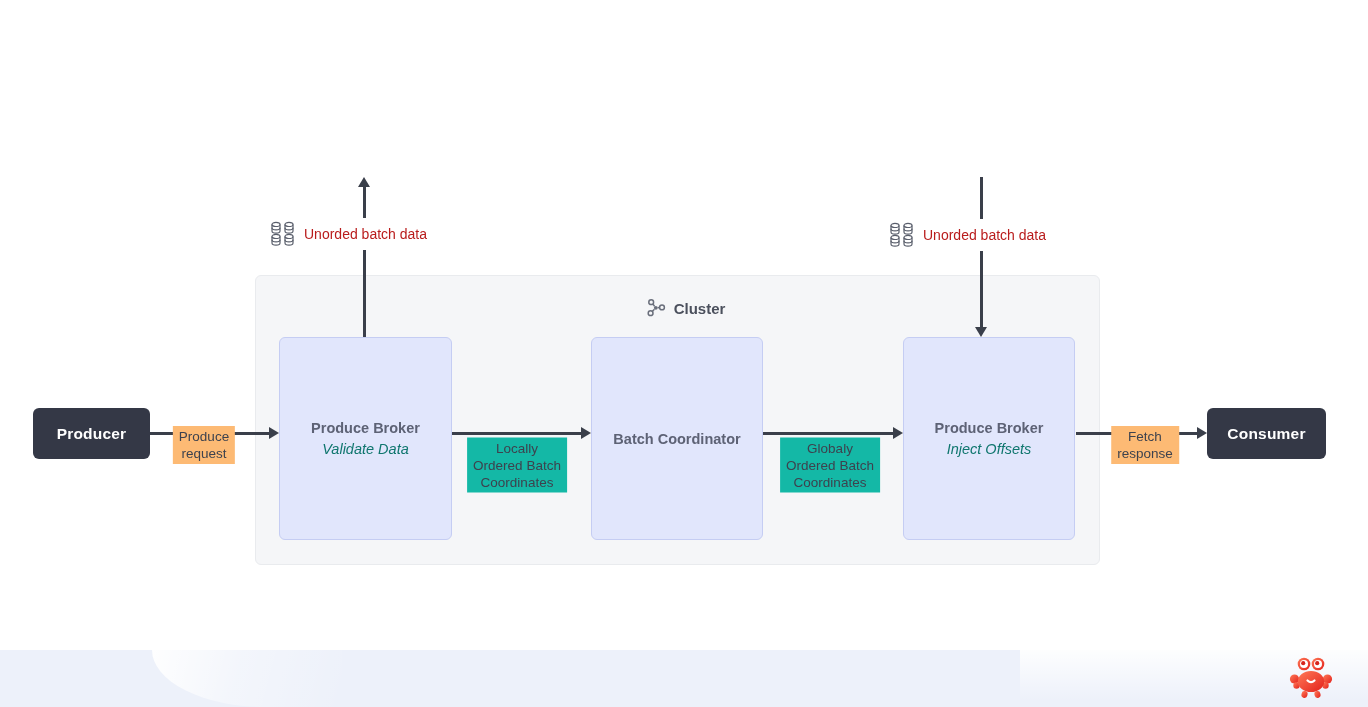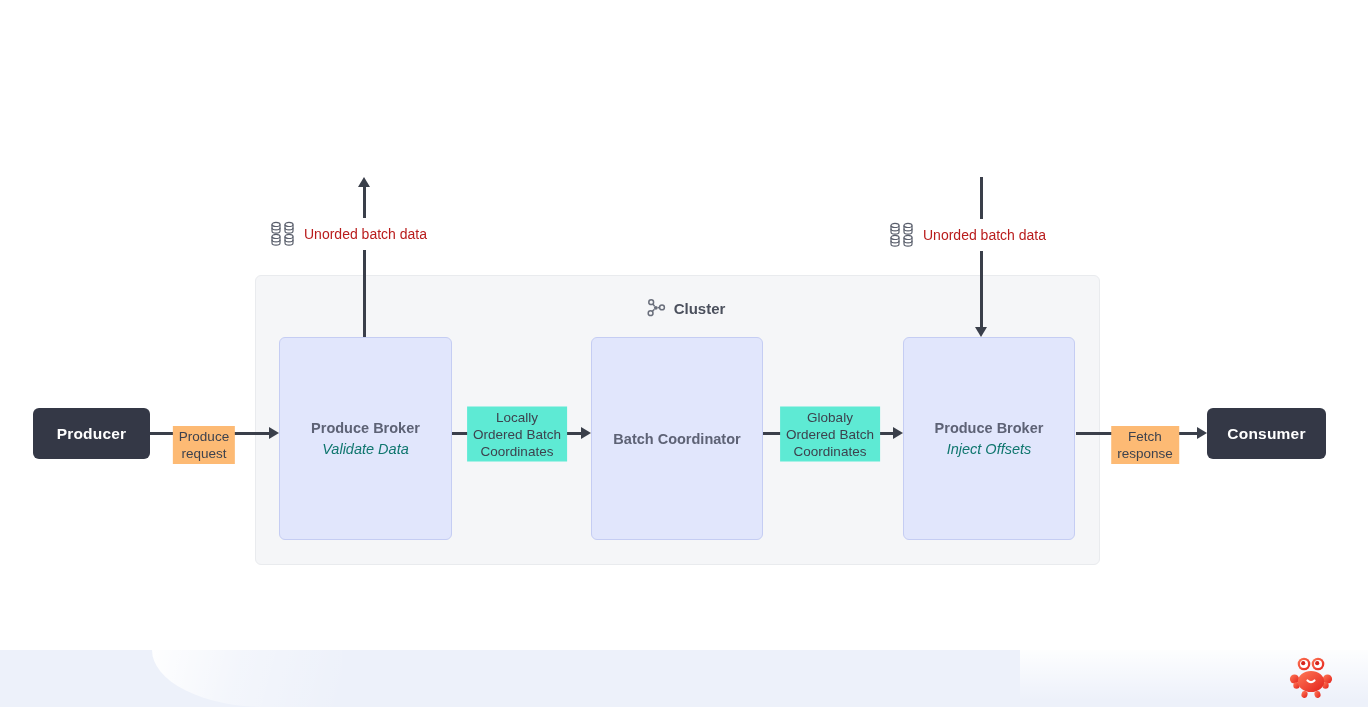--- a/index.html
+++ b/index.html
@@ -38,21 +38,21 @@
                  border-top:6px solid transparent; border-bottom:6px solid transparent; border-left:10px solid #3a3f4a; }
   .arrow-up    { position:absolute; width:0; height:0;
                  border-left:6px solid transparent; border-right:6px solid transparent; border-bottom:10px solid #3a3f4a; }
   .arrow-down  { position:absolute; width:0; height:0;
                  border-left:6px solid transparent; border-right:6px solid transparent; border-top:10px solid #3a3f4a; }
 
   
   .edge-label { position:absolute; transform:translate(-50%,-50%); text-align:center; font-size:13.5px; color:#3d424e;
                 line-height:17px; padding:2px 6px; white-space:nowrap; }
   .bg-white { background:#fdba74;margin-top:12px; }
-  .bg-gray  { background:#5eead4; }
+  .bg-gray  { background:#14b8a6;margin-top:31px; }
   #label-produce-request { left:204px;  top:433px; }
   #label-locally         { left:517px;  top:434px; }
   #label-globally        { left:830px;  top:434px; }
   #label-fetch-response  { left:1145px; top:433px; }
 
   .batch-label { position:absolute; transform:translateY(-50%); display:flex; align-items:center; gap:9px;
                  background:#ffffff; padding:3px 7px; font-size:14px; color:#b91c1c; white-space:nowrap; }
   #batch-label-left  { left:263px; top:234px; }
   #batch-label-right { left:882px; top:235px; }
 

